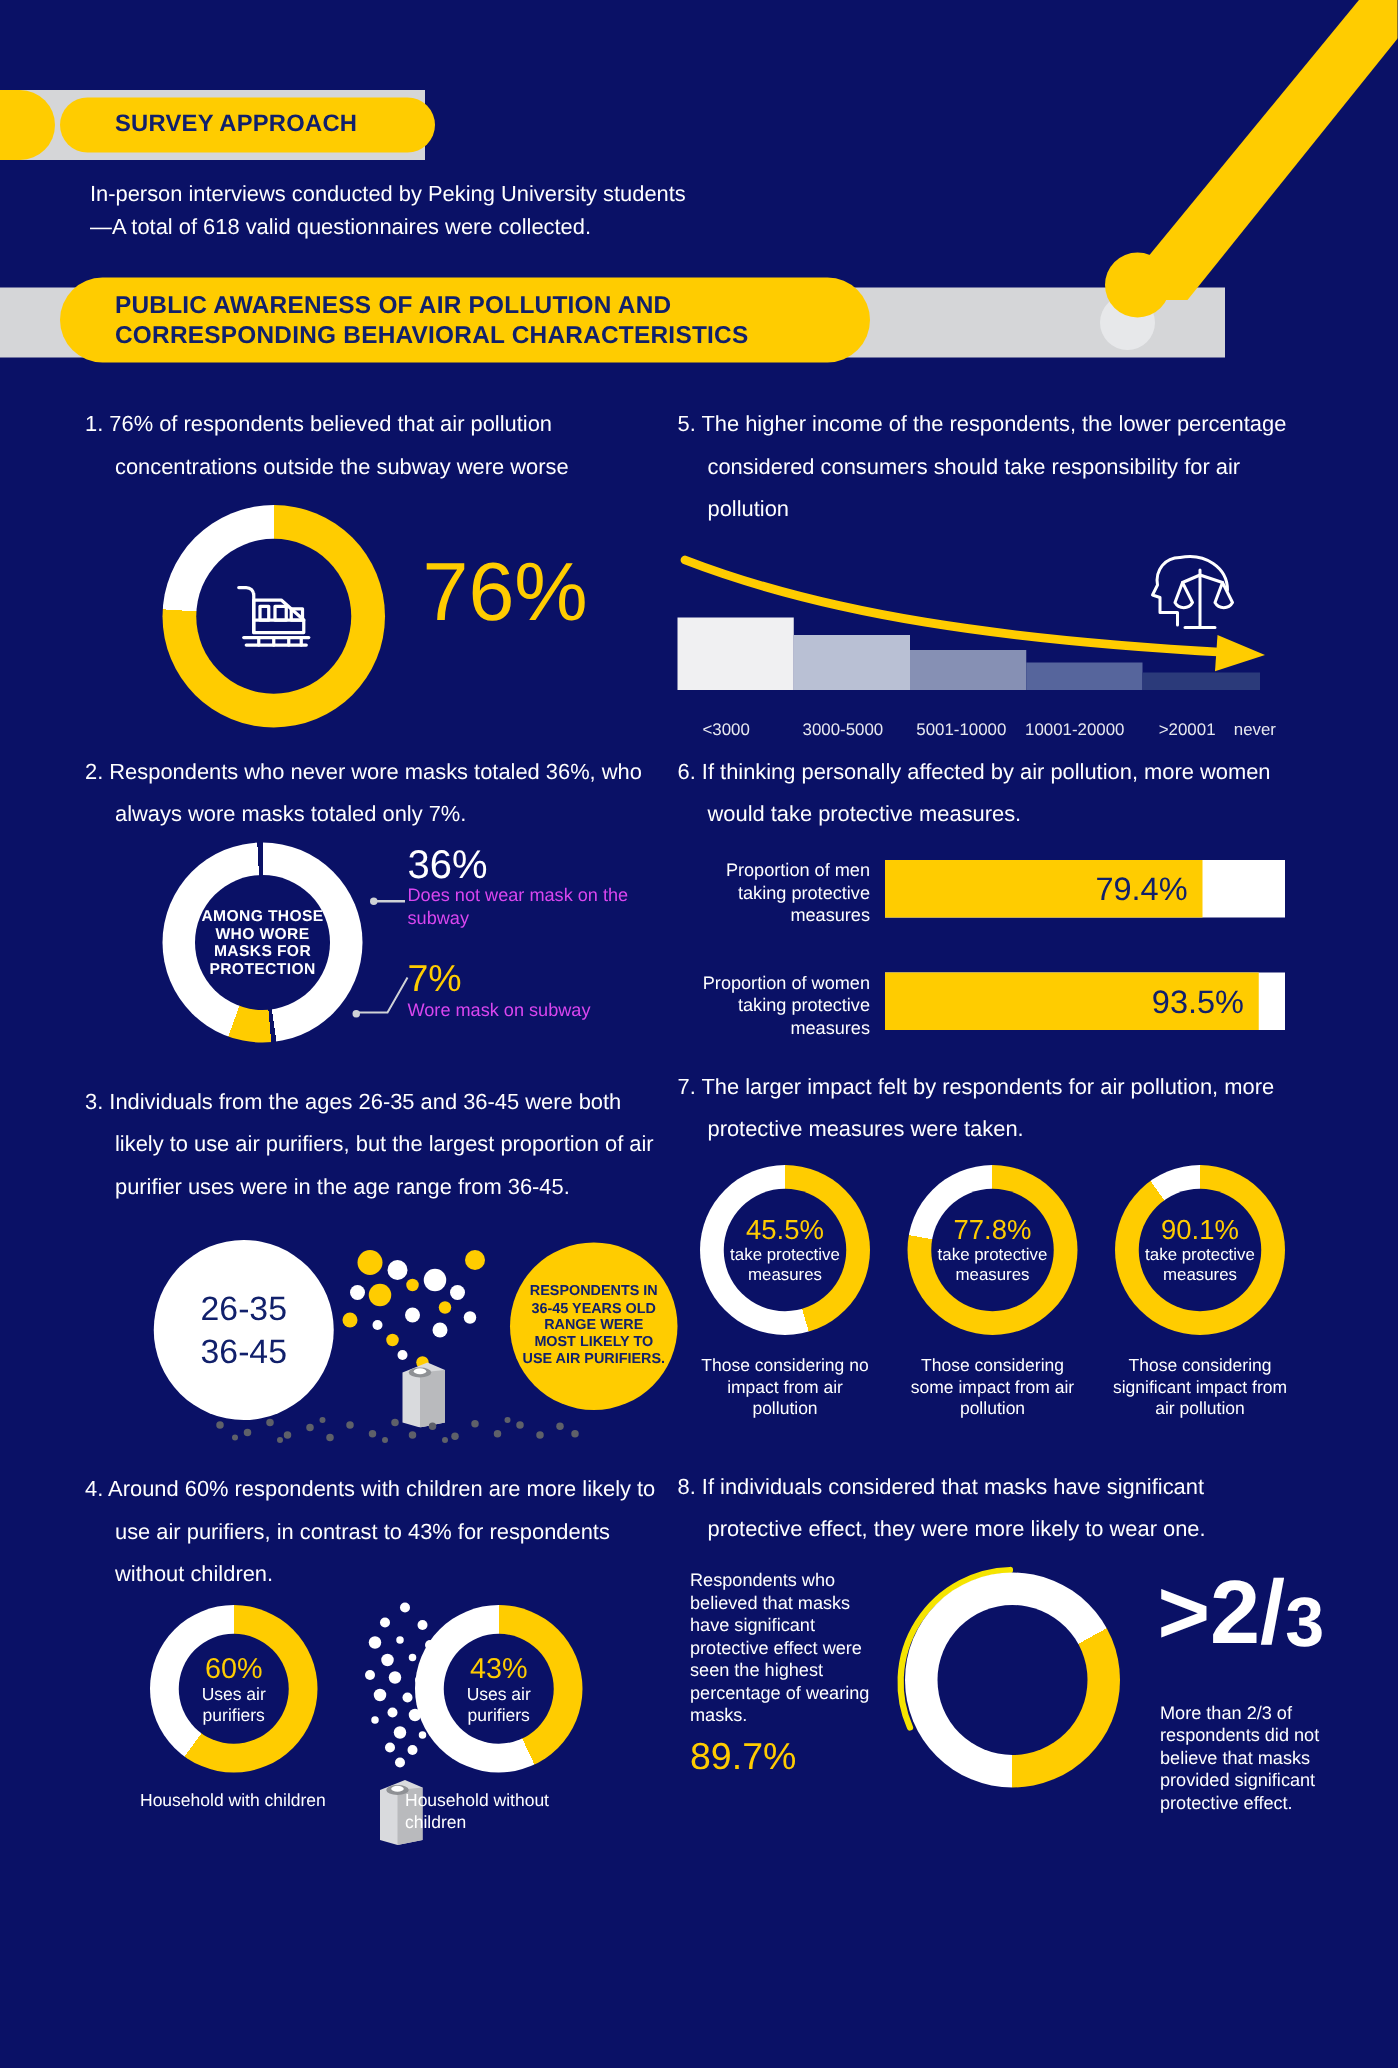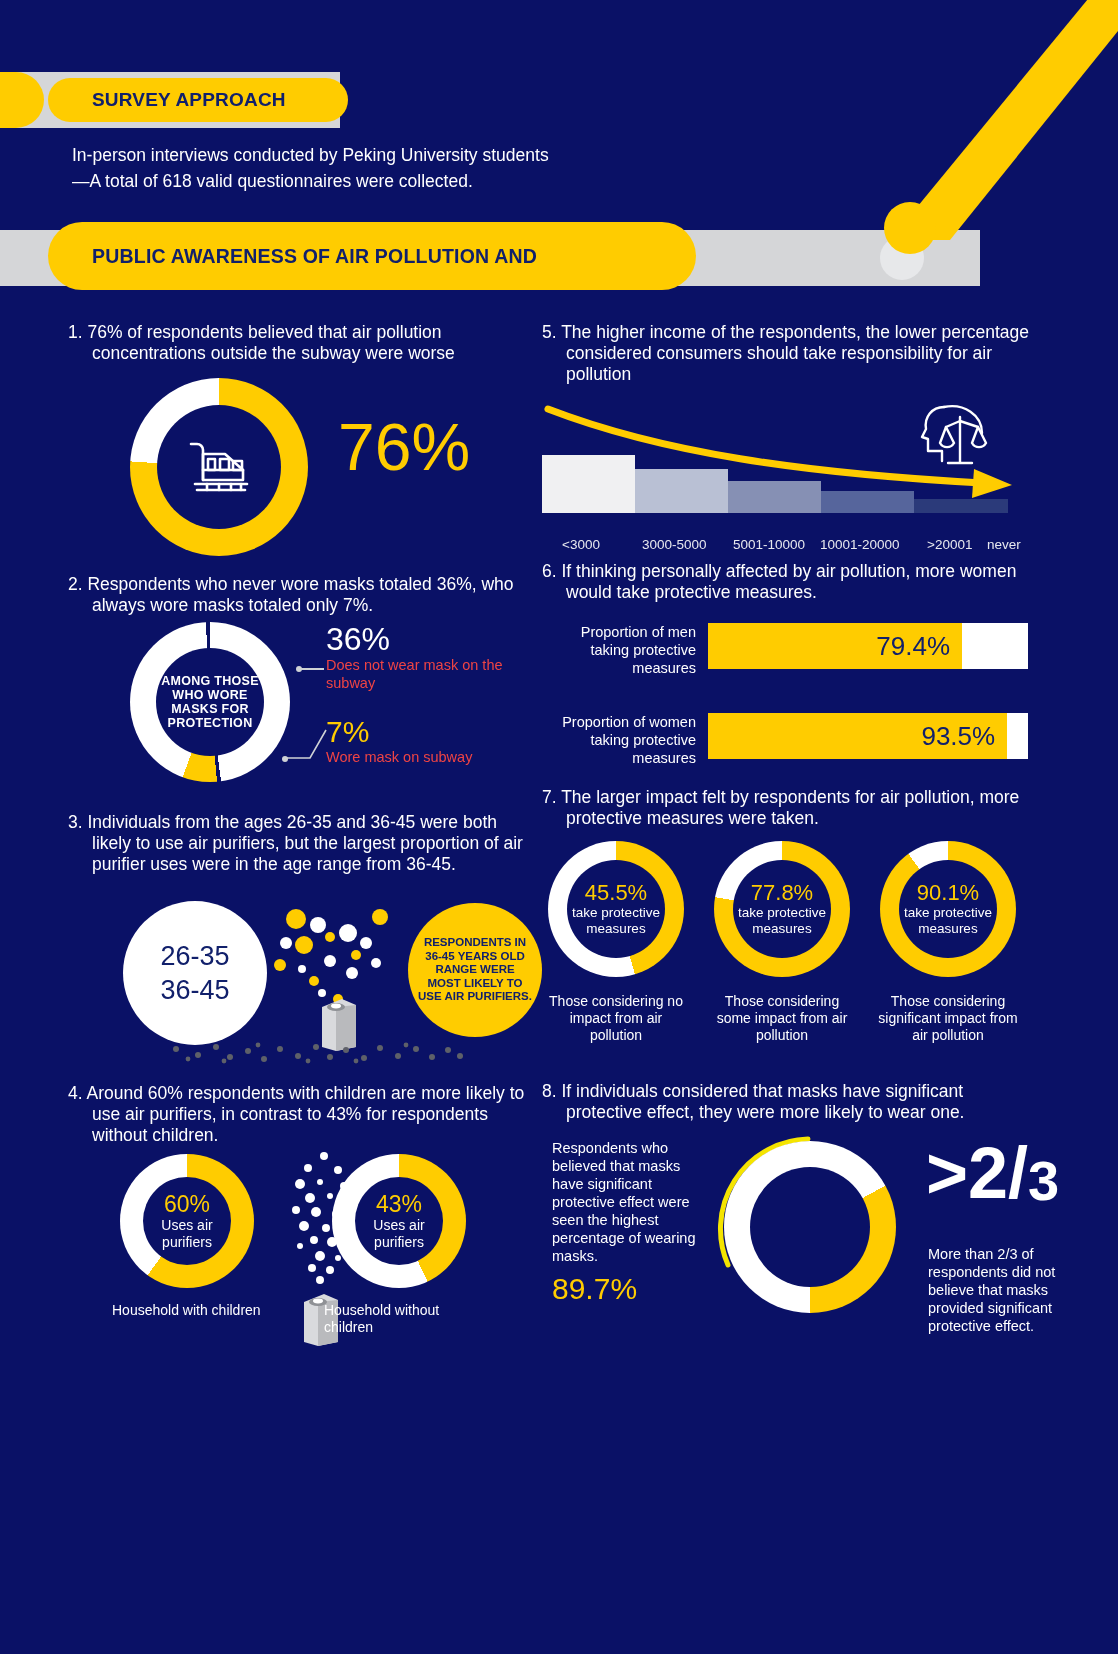--- a/index.html
+++ b/index.html
@@ -27,21 +27,21 @@
   #pill-public{left:48px;top:222px;width:648px;height:68px;padding-left:44px;font-size:19.5px;line-height:24px;box-sizing:border-box;}
   #pill-public span{display:block;}
 
   .intro{position:absolute;left:72px;top:142px;width:640px;font-size:17.5px;line-height:26px;color:#fff;}
   .intro span{display:block;}
 
   
   .col-left{position:absolute;left:68px;top:322px;width:460px;}
   .col-right{position:absolute;left:542px;top:322px;width:500px;}
 
-  .item-title{font-size:17.5px;line-height:21px;color:#ffffff;margin:0 0 6px 0;
+  .item-title{font-size:17.5px;line-height:34px;color:#ffffff;margin:0 0 6px 0;
               padding-left:24px;text-indent:-24px;}
 
   
   .donut{position:relative;border-radius:50%;}
   .donut .hole{position:absolute;border-radius:50%;background:#0a1166;
                display:flex;flex-direction:column;align-items:center;justify-content:center;text-align:center;}
 
   
   #q1-wrap{position:relative;height:200px;margin-top:10px;}
   #donut1{position:absolute;left:62px;top:4px;width:178px;height:178px;}
@@ -50,21 +50,21 @@
   .train-svg{width:80px;height:66px;}
 
   
   #q2-wrap{position:relative;height:190px;margin-top:4px;}
   #donut2{position:absolute;left:62px;top:0px;width:160px;height:160px;}
   #donut2 .hole{left:26px;top:26px;width:108px;height:108px;}
   #donut2 .hole .ctr{font-size:12.5px;line-height:14px;font-weight:bold;letter-spacing:.3px;}
   #q2-lab{position:absolute;left:258px;top:0px;width:220px;}
   .big36{font-size:32px;color:#fff;line-height:34px;}
   .big7{font-size:30px;color:#ffcc00;line-height:32px;}
-  .sub-lab{font-size:14.5px;line-height:18px;color:#ef4444;}
+  .sub-lab{font-size:14.5px;line-height:18px;color:#d946ef;}
   .leader{position:absolute;background:#cfd2d6;height:1.6px;}
   .leader-dot{position:absolute;width:6px;height:6px;border-radius:50%;background:#cfd2d6;}
 
   
   #q3-wrap{position:relative;height:200px;margin-top:8px;}
   .white-circle{position:absolute;border-radius:50%;background:#ffffff;color:#11206b;
       display:flex;flex-direction:column;align-items:center;justify-content:center;text-align:center;}
   .yellow-circle{position:absolute;border-radius:50%;background:#ffcc00;color:#11206b;
       display:flex;align-items:center;justify-content:center;text-align:center;
       font-weight:bold;font-size:11.5px;line-height:13.5px;padding:10px;box-sizing:border-box;}
@@ -91,21 +91,21 @@
 
   
   #q6-wrap{position:relative;height:160px;margin-top:14px;}
   .barrow{position:absolute;left:0;width:500px;height:48px;}
   .barlab{position:absolute;left:0;width:154px;text-align:right;font-size:14.5px;line-height:18px;color:#fff;}
   .bartrack{position:absolute;left:166px;width:320px;height:46px;background:#ffffff;}
   .barfill{position:absolute;left:0;top:0;height:46px;background:#ffcc00;
            color:#11206b;font-size:26px;display:flex;align-items:center;justify-content:flex-end;padding-right:12px;box-sizing:border-box;}
 
   
-  #q7-wrap{position:relative;height:230px;margin-top:12px;}
+  #q7-wrap{position:relative;height:230px;margin-top:12px;margin-left:12px;}
   .d7{position:absolute;top:0;width:136px;height:136px;}
   .d7 .hole{left:19px;top:19px;width:98px;height:98px;}
   .d7pct{font-size:22px;color:#ffcc00;line-height:24px;}
   .d7sub{font-size:13.5px;line-height:16px;color:#fff;}
   .cap7{position:absolute;top:152px;width:140px;text-align:center;font-size:14px;line-height:17px;}
 
   
   #q8-wrap{position:relative;height:260px;margin-top:10px;}
   #q8-text{position:absolute;left:10px;top:6px;width:152px;font-size:14.5px;line-height:18px;}
   #q8-pct{font-size:30px;color:#ffcc00;line-height:40px;margin-top:4px;}
@@ -137,20 +137,21 @@
   </div>
 
   <div class="intro">
     <span>In-person interviews conducted by Peking University students</span>
     <span>—A total of 618 valid questionnaires were collected.</span>
   </div>
 
   <div class="pill" id="pill-public">
     <div>
       <span>PUBLIC AWARENESS OF AIR POLLUTION AND</span>
+      <span>CORRESPONDING BEHAVIORAL CHARACTERISTICS</span>
     </div>
   </div>
 
   <div class="col-left">
 
     <p class="item-title">1. 76% of respondents believed that air pollution concentrations outside the subway were worse</p>
     <div id="q1-wrap">
       <div class="donut" id="donut1" style="background:conic-gradient(#ffcc00 0% 76%, #ffffff 76% 100%);">
         <div class="hole">
           <svg class="train-svg" viewBox="0 0 80 66">

